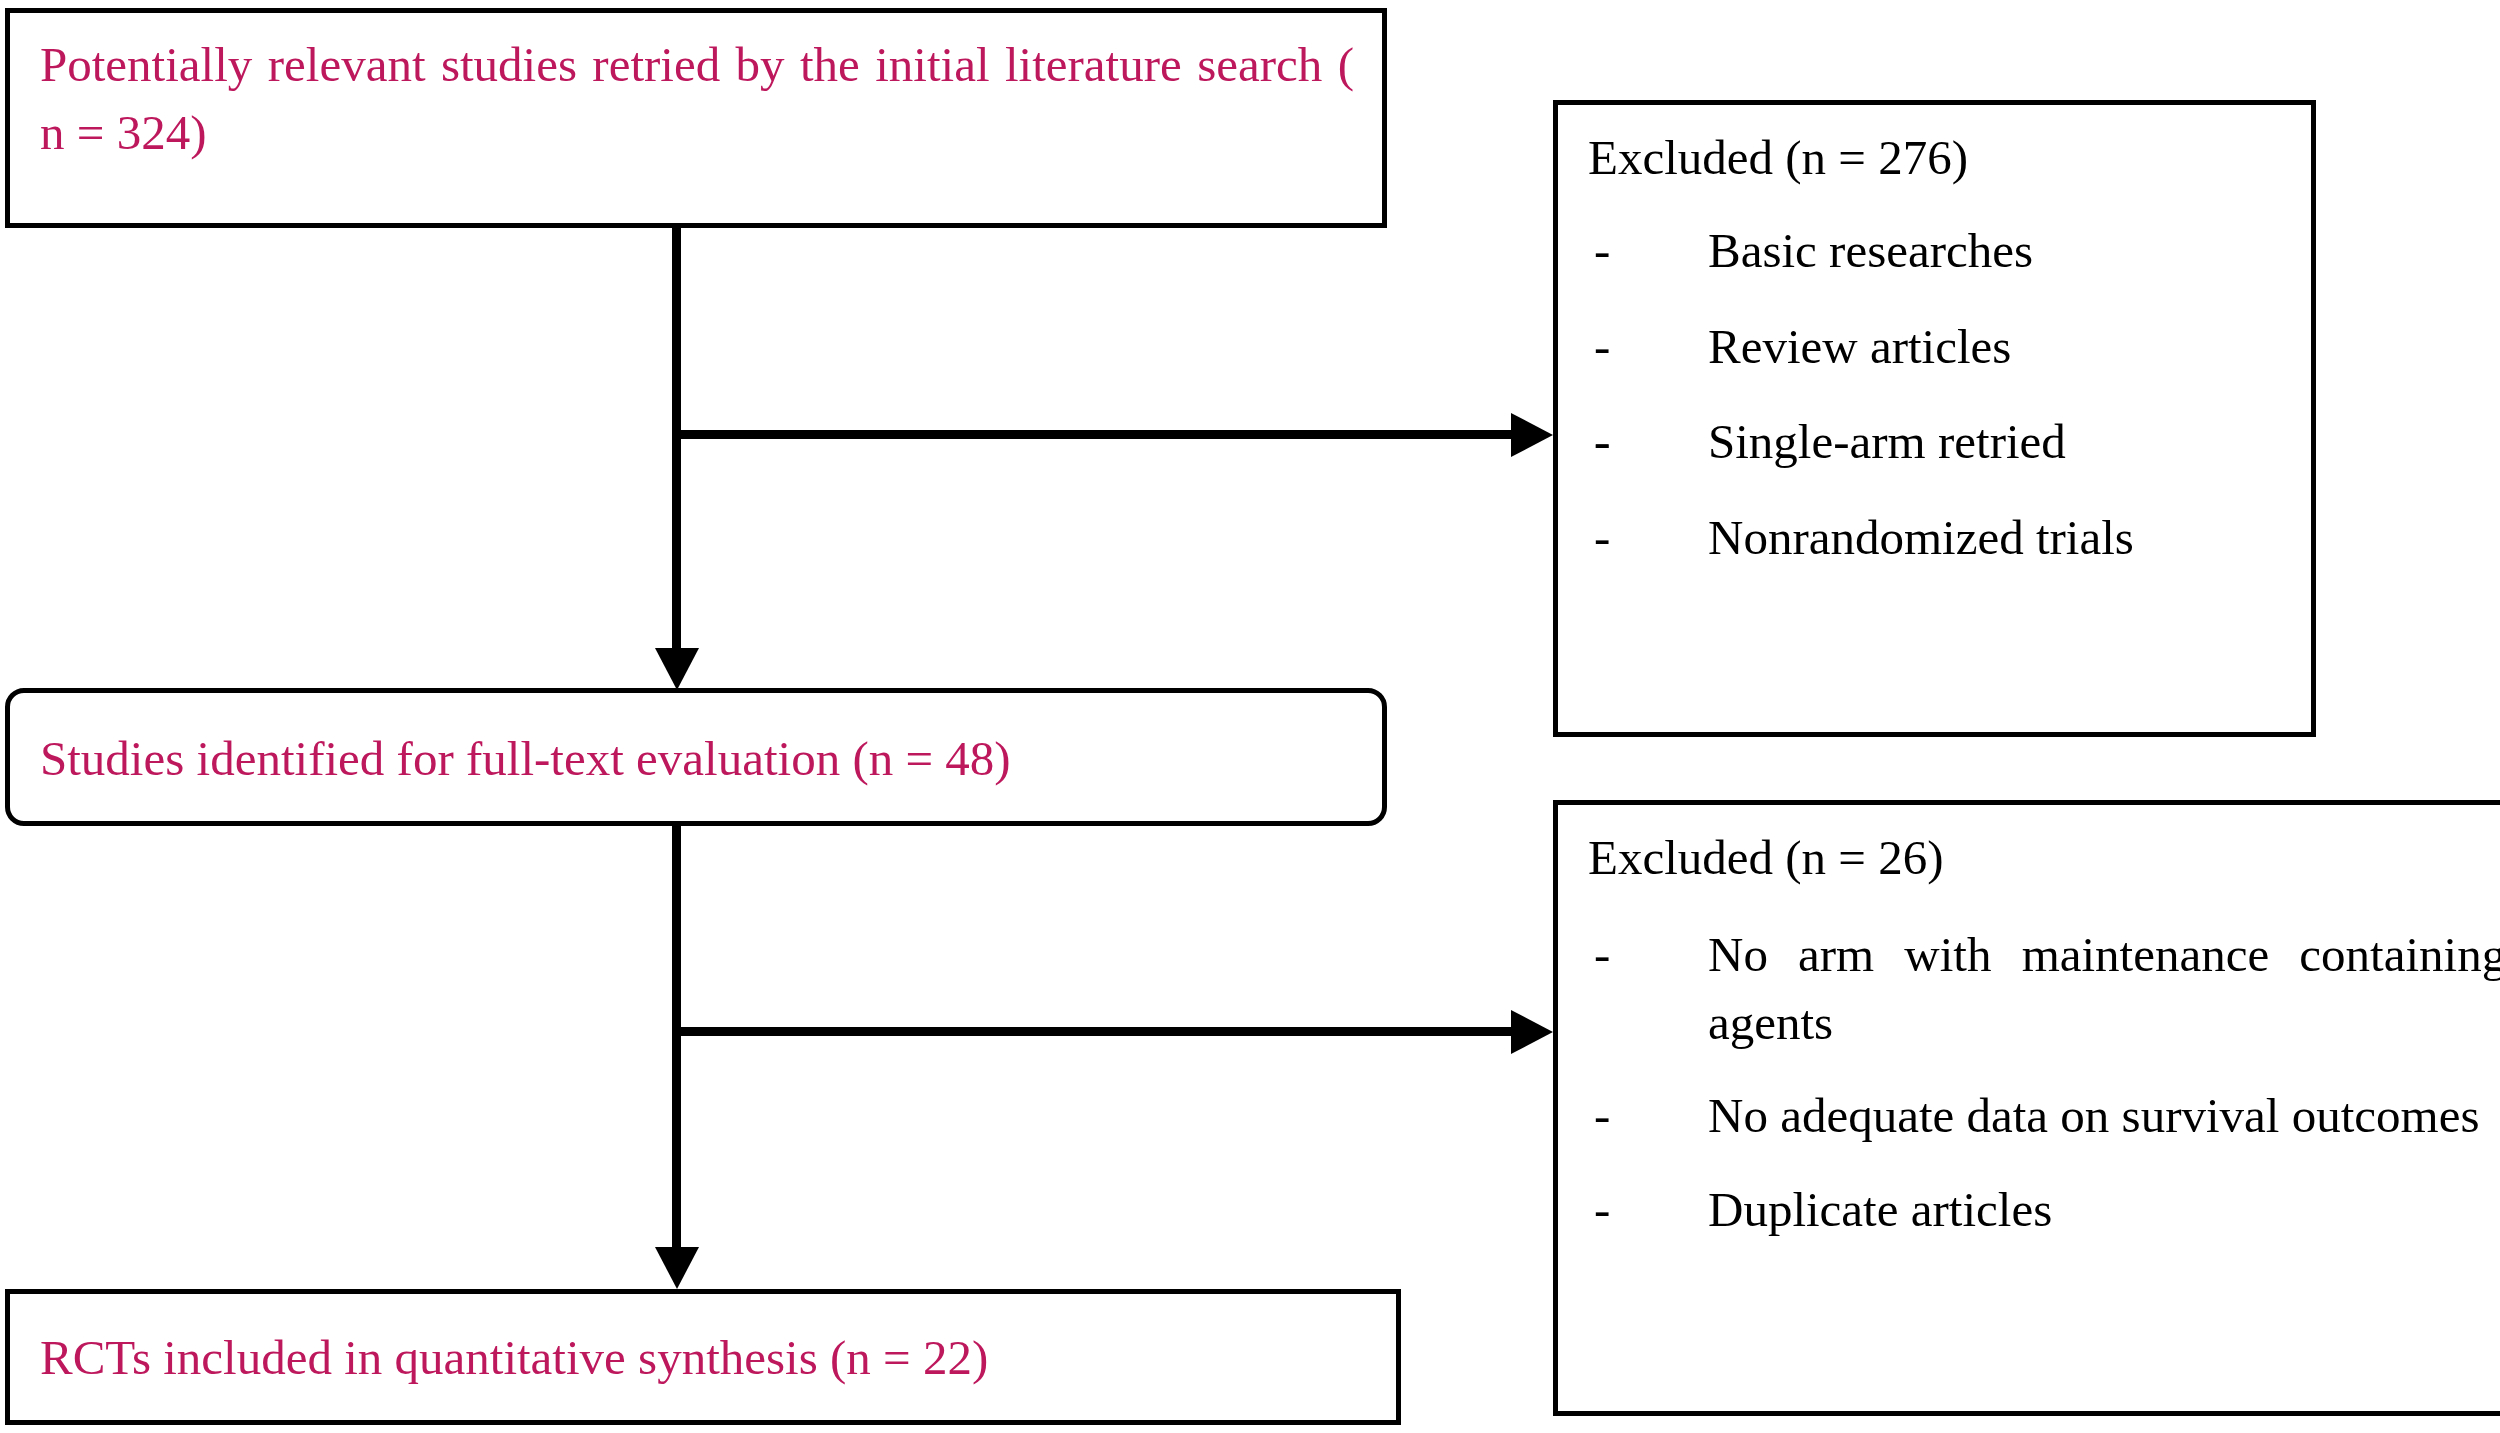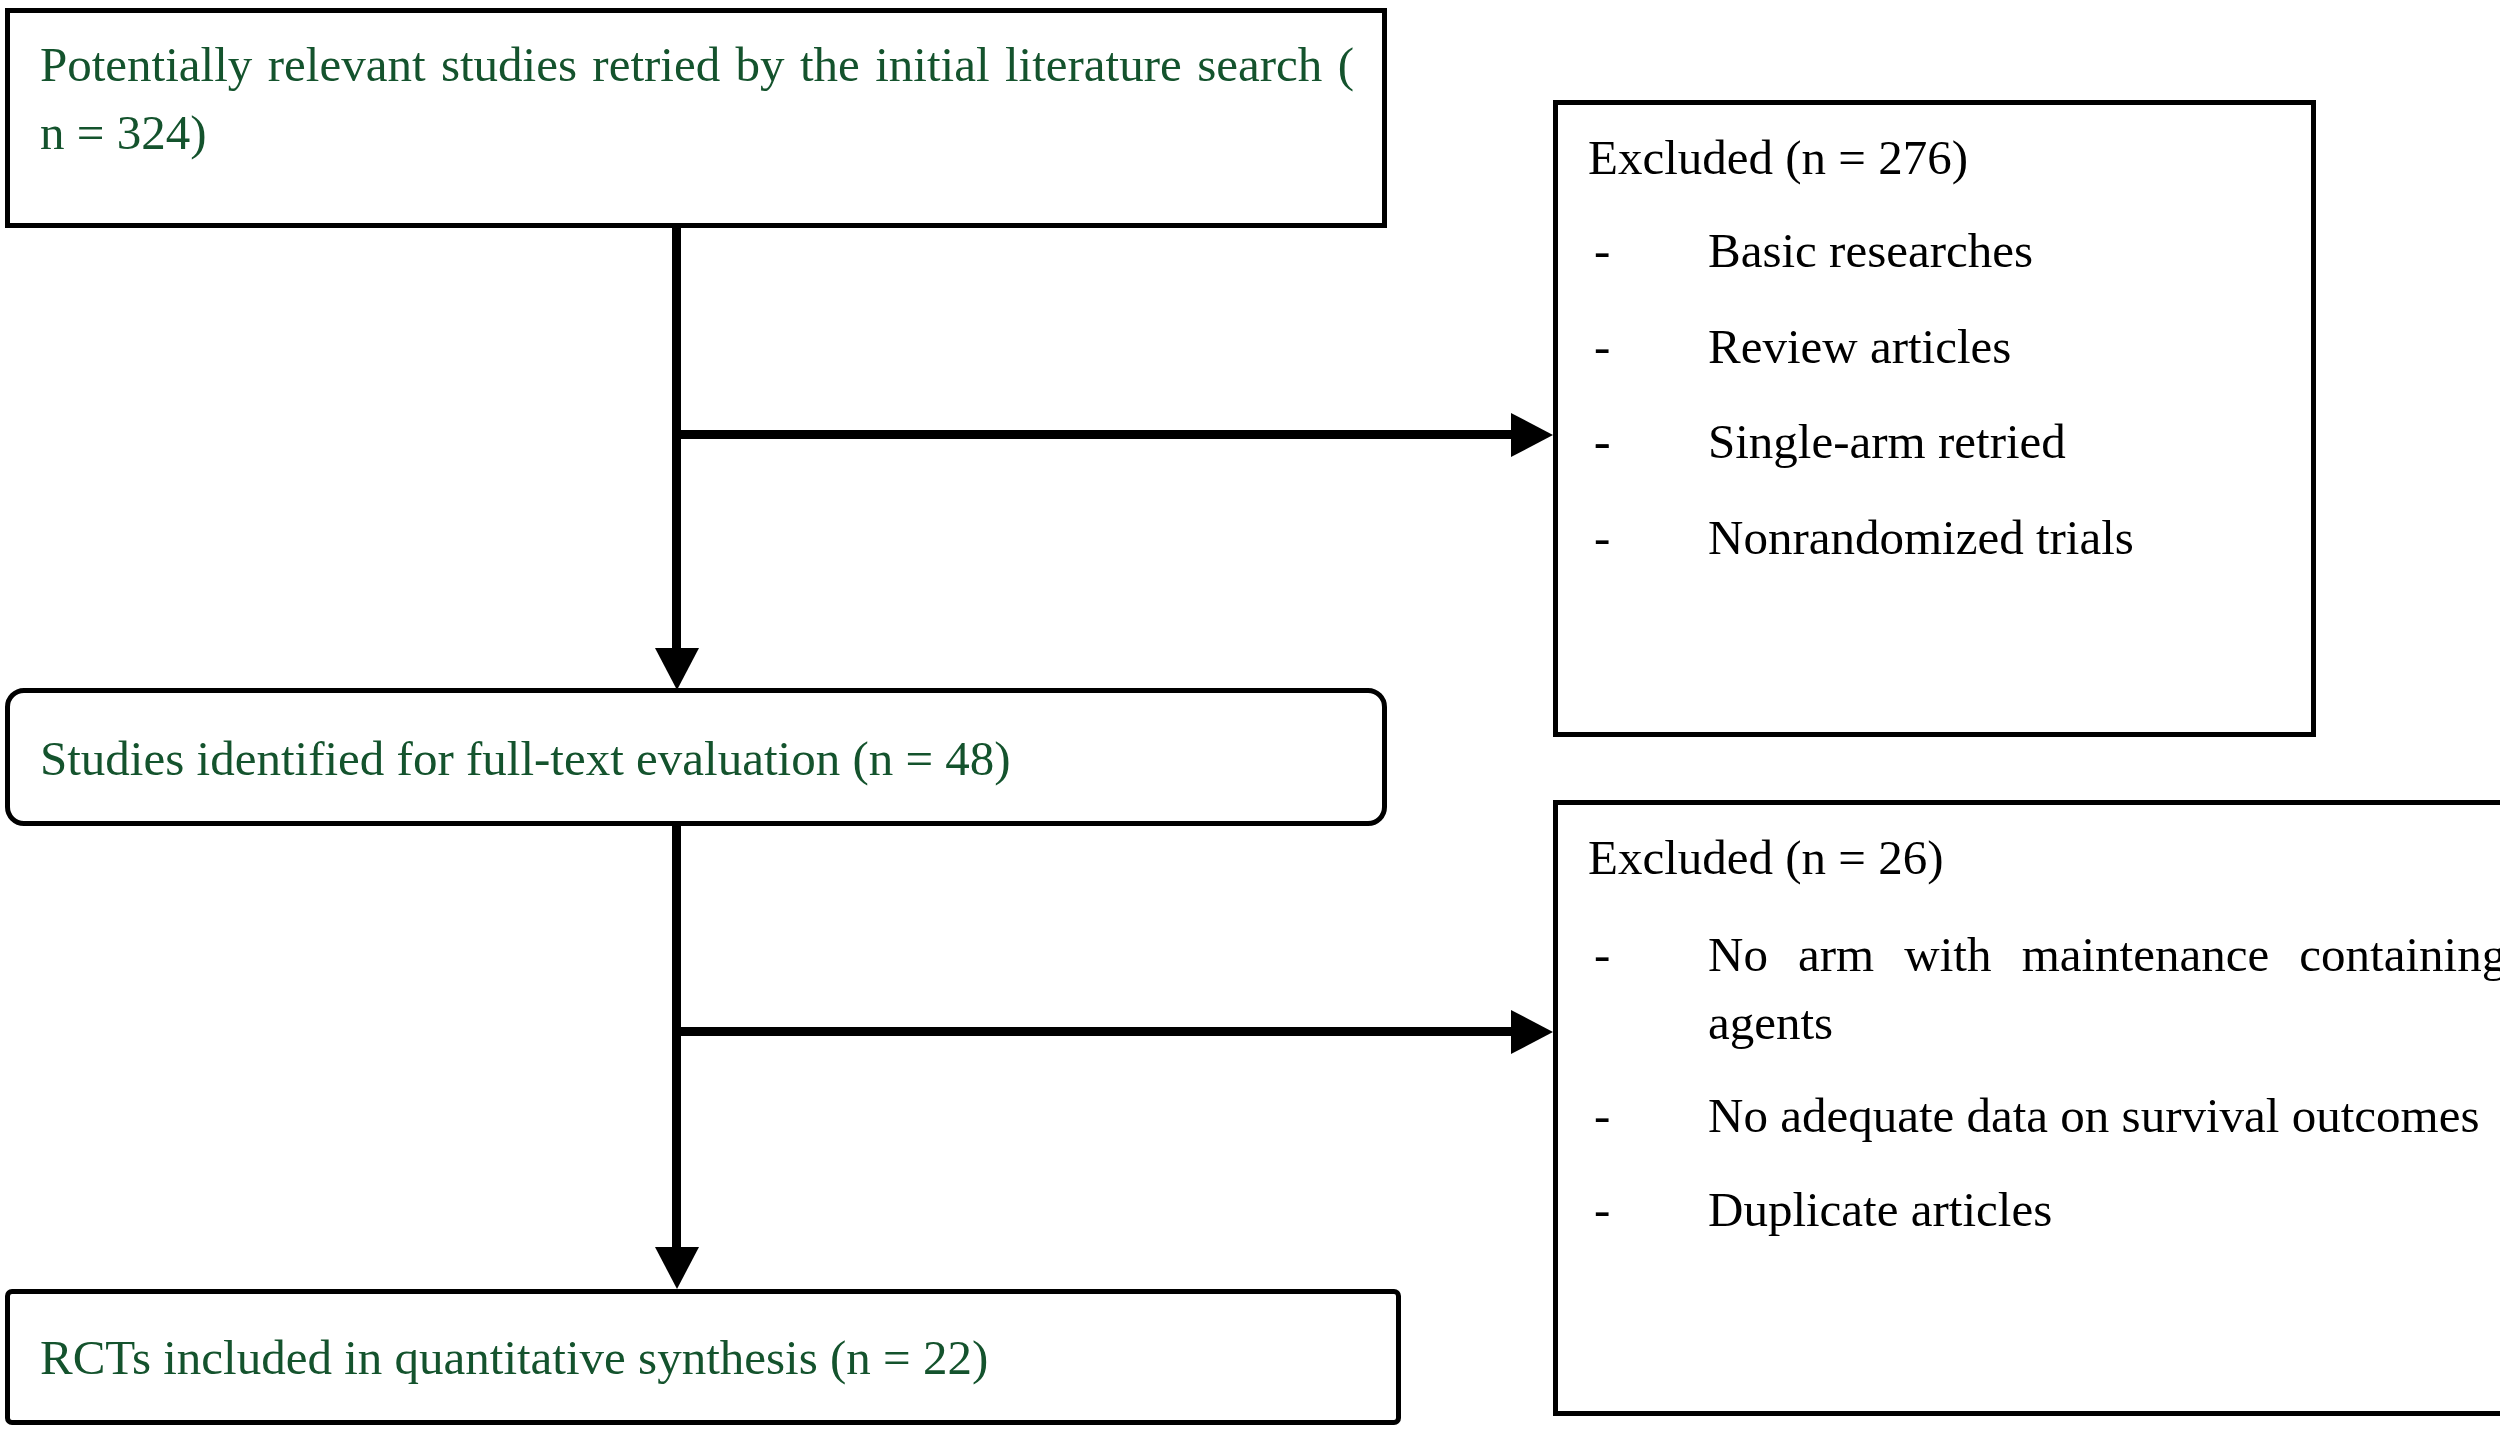--- a/index.html
+++ b/index.html
@@ -21,21 +21,21 @@
   .flow-box {
     position: absolute;
     box-sizing: border-box;
     border: 5px solid #000000;
     background: #ffffff;
   }
 
   .box-text {
     font-size: 49px;
     line-height: 1.38;
-    color: #14532d;
+    color: #be185d;
   }
 
   
   #box-source {
     left: 5px;  top: 8px;
     width: 1382px; height: 220px;
   }
   #box-source .box-text {
     position: absolute;
     left: 30px; right: 28px; top: 18px;
@@ -49,21 +49,21 @@
     width: 1382px; height: 138px; border-radius: 19px;
   }
   #box-fulltext .box-text {
     position: absolute;
     left: 30px; top: 32px;
     white-space: nowrap;
   }
 
   #box-included {
     left: 5px;  top: 1289px;
-    width: 1396px; height: 136px; border-radius: 7px;
+    width: 1396px; height: 136px;
   }
   #box-included .box-text {
     position: absolute;
     left: 30px; top: 30px;
     white-space: nowrap;
   }
 
   
   #box-excluded-1 {
     left: 1553px; top: 100px;

